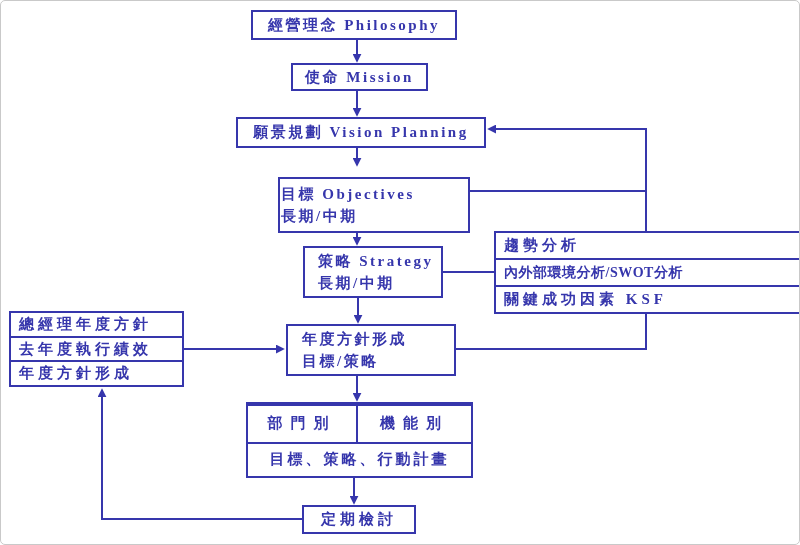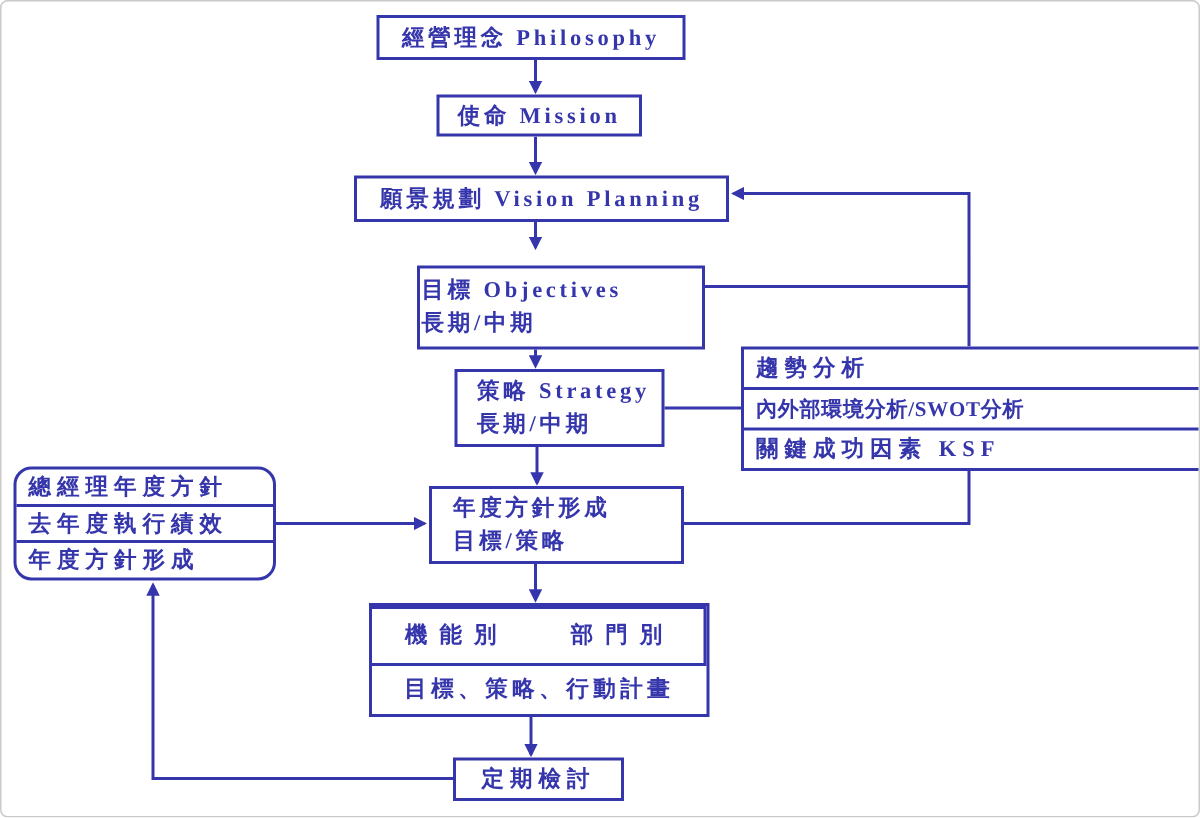--- a/index.html
+++ b/index.html
@@ -26,21 +26,21 @@
   .b1{left:250px;top:9px;width:206px;height:30px;}
   .b2{left:290px;top:62px;width:137px;height:28px;}
   .b3{left:235px;top:116px;width:250px;height:31px;text-align:right;}
   .b4{left:277px;top:176px;width:192px;height:56px;padding-left:1px;}
   .b5{left:287px;top:245px;width:140px;height:52px;padding-left:13px;margin-left:15px;}
   .b6{left:285px;top:323px;width:170px;height:52px;padding-left:14px;}
   .b8{left:301px;top:504px;width:114px;height:29px;letter-spacing:4px;}
   .stack{display:flex;flex-direction:column;}
   .stack .row{flex:1;display:flex;align-items:center;padding-left:8px;white-space:nowrap;}
   .stack .row + .row{border-top:2px solid var(--ink);}
-  .left-stack{left:8px;top:310px;width:175px;height:76px;letter-spacing:4px;border-radius:12px;}
+  .left-stack{left:8px;top:310px;width:175px;height:76px;letter-spacing:4px;}
   .right-stack{left:493px;top:230px;width:314px;height:83px;letter-spacing:4px;}
   .right-stack .row.long{letter-spacing:0.5px;font-size:14px;}
   .deploy{left:245px;top:401px;width:227px;height:76px;display:flex;flex-direction:column;}
   .d-header{flex:1;display:flex;align-items:center;justify-content:center;letter-spacing:9px;white-space:nowrap;}
   .d-mid{flex:1.1;display:flex;border-top:2px solid var(--ink);border-bottom:2px solid var(--ink);}
   .d-cell{display:flex;align-items:center;justify-content:center;letter-spacing:8px;white-space:nowrap;}
   .d-cell.l{width:108px;border-right:2px solid var(--ink);}
   .d-cell.r{flex:1;}
   .d-footer{flex:1;display:flex;align-items:center;justify-content:center;letter-spacing:3px;white-space:nowrap;}
 </style>
@@ -104,22 +104,22 @@
   </div>
 
   <div class="stack right-stack">
     <div class="row">趨勢分析</div>
     <div class="row long">內外部環境分析/SWOT分析</div>
     <div class="row">關鍵成功因素 KSF</div>
   </div>
 
   <div class="deploy">
     <div class="d-mid">
+      <div class="d-cell l">部門別</div>
       <div class="d-cell r">機能別</div>
-      <div class="d-cell l">部門別</div>
     </div>
     <div class="d-footer">目標、策略、行動計畫</div>
   </div>
 
   <div class="node b8">
     <span>定期檢討</span>
   </div>
 
 </div>
 

